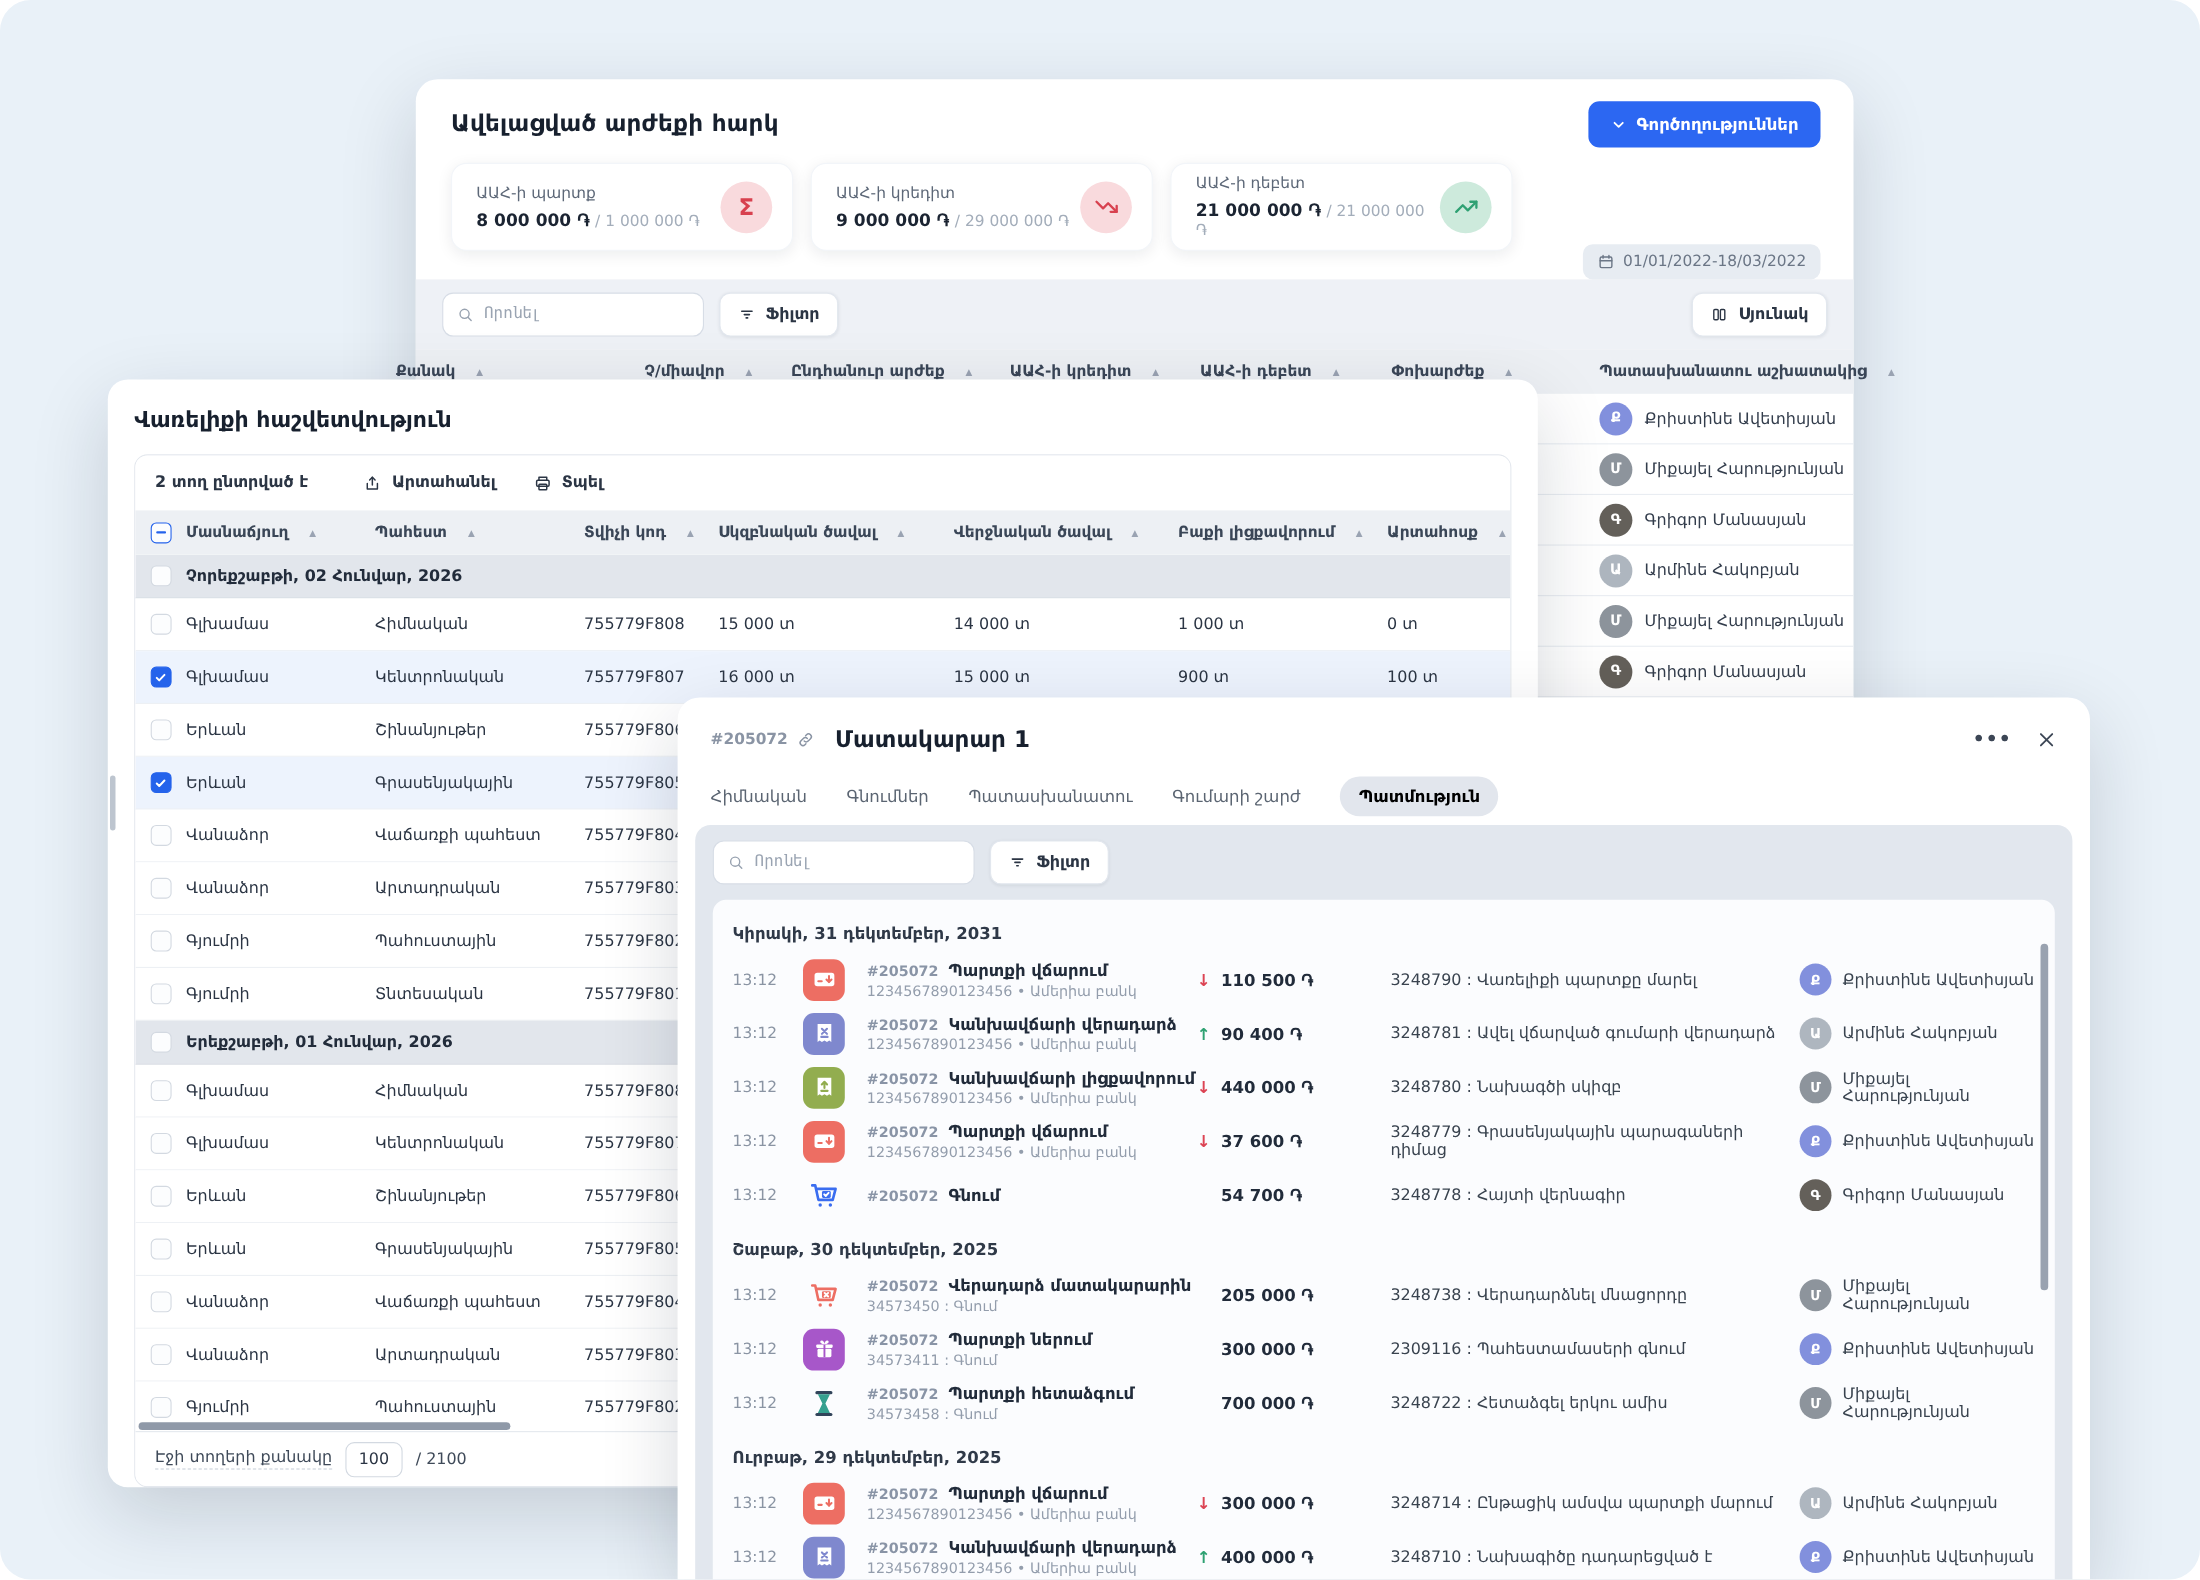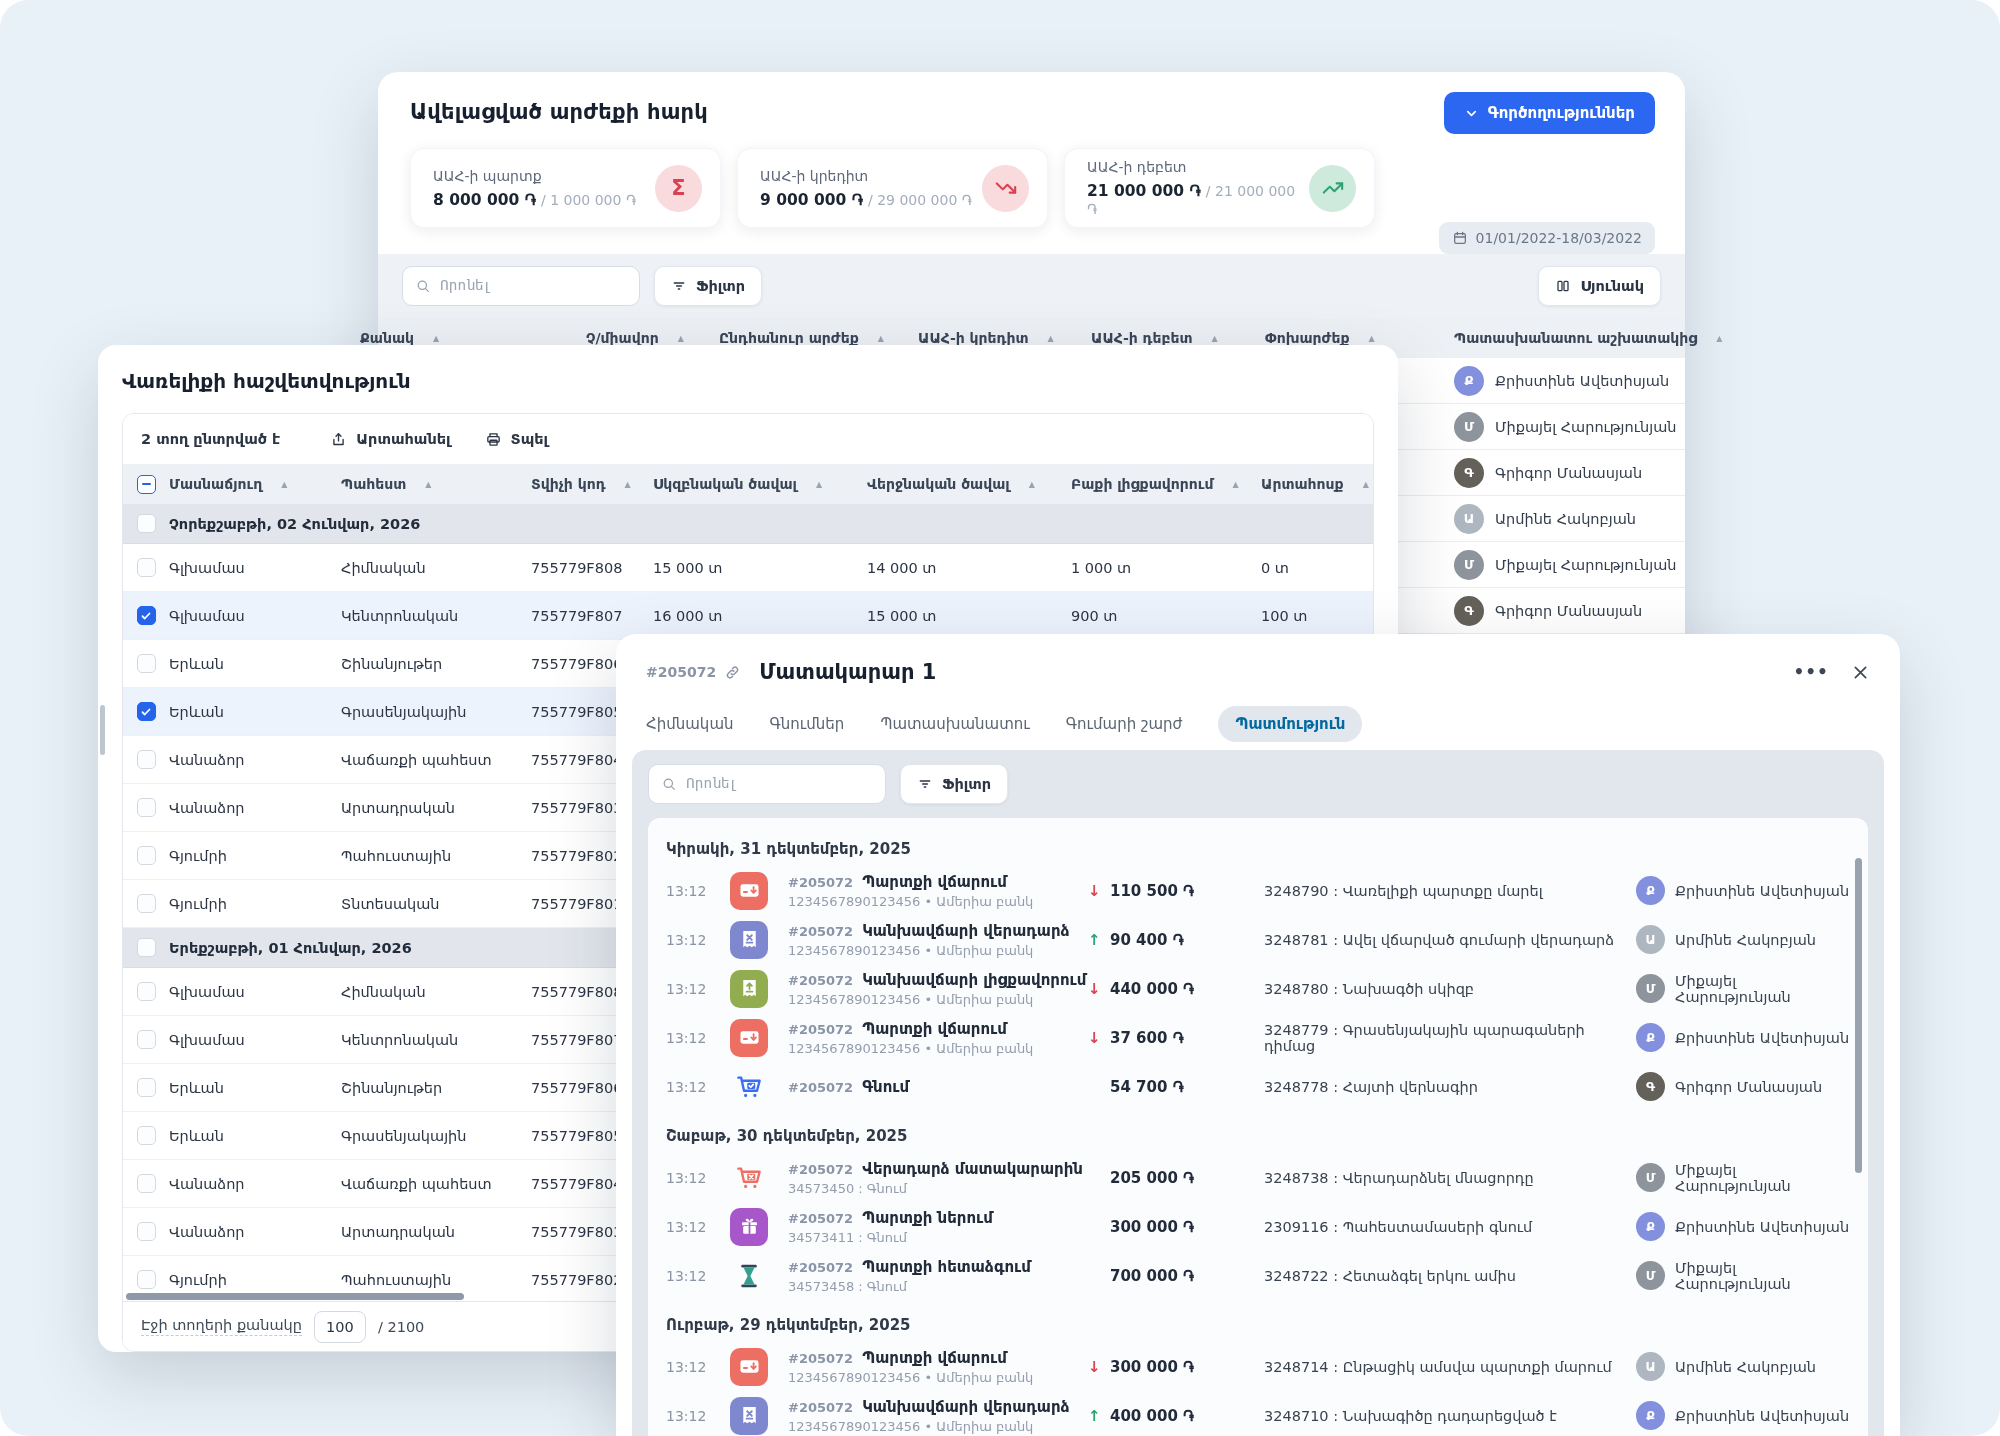--- a/index.html
+++ b/index.html
@@ -90,21 +90,21 @@
   #supplier-window { left:616px; top:634px; width:1284px; height:802px; border-radius:20px 20px 0 0; }
   .sup-header { display:flex; align-items:center; padding:26px 30px 0 30px; }
   .sup-id { font-size:14px; font-weight:600; color:#8a94a4; }
   .link-icon { margin:0 4px 0 8px; display:flex; }
   .sup-title { font-size:21px; font-weight:700; color:#17202e; margin-left:14px; }
   .sup-controls { margin-left:auto; display:flex; align-items:center; gap:22px; }
   .more-dots { font-size:17px; font-weight:700; color:#3c4document65; color:#3c4655; letter-spacing:1px; cursor:pointer; }
   .close-x { cursor:pointer; display:flex; }
   .tabs { display:flex; align-items:center; gap:36px; padding:22px 30px 0; }
   .tab { font-size:15px; color:#5b6572; cursor:pointer; white-space:nowrap; }
-  .tab.active { background:#e2e6ed; color:#0369a1; font-weight:600; border-radius:999px; padding:9px 17px; }
+  .tab.active { background:#e2e6ed; color:#000000; font-weight:600; border-radius:999px; padding:9px 17px; }
   .sup-panel { position:absolute; left:16px; right:16px; top:116px; bottom:0; background:#e2e7ee;
      border-radius:14px 14px 0 0; padding:14px 16px 0; display:flex; flex-direction:column; }
   .sup-toolbar { display:flex; align-items:center; gap:14px; flex:0 0 auto; }
   .sup-list { margin-top:14px; background:#fbfcfe; border-radius:12px 12px 0 0; flex:1; overflow:hidden;
      position:relative; padding:6px 18px 0; }
   .tx-date { margin:16px 0 8px; font-size:15px; font-weight:600; color:#2f3948; }
   .tx-row { display:grid; grid-template-columns:64px 58px 300px 176px 372px 1fr; align-items:center; min-height:49px; }
   .tx-time { font-size:14px; color:#8a94a3; }
   .txicon { width:38px; height:38px; border-radius:10px; display:flex; align-items:center; justify-content:center; }
   .txicon svg { width:23px; height:23px; }
@@ -655,21 +655,21 @@
                 <path d="M5 7.5h14M8.5 12h7M11 16.5h2"></path>
               </svg>
           </span>
           <span>Ֆիլտր</span>
         </button>
       </div>
       <div class="sup-list" id="sup-list">
         <div class="vscroll-thumb"></div>
 
   <div class="tx-group">
-    <div class="tx-date">Կիրակի, 31 դեկտեմբեր, 2025</div>
+    <div class="tx-date">Կիրակի, 31 դեկտեմբեր, 2031</div>
 
       <div class="tx-row">
         <span class="tx-time">13:12</span>
         <span class="txicon" style="background:#ed6e63">
                 <svg viewBox="0 0 24 24">
                   <rect x="2.6" y="5.6" width="18.8" height="12.8" rx="2.6" fill="#fff"></rect>
                   <rect x="5.2" y="12.6" width="5.2" height="2" rx="1" fill="#ed6e63"></rect>
                   <path d="M16.3 8.6v5.6" stroke="#ed6e63" stroke-width="1.9" stroke-linecap="round" fill="none"></path>
                   <path d="M13.9 11.9l2.4 2.5 2.4-2.5" stroke="#ed6e63" stroke-width="1.9" stroke-linecap="round" stroke-linejoin="round" fill="none"></path>
                 </svg>

